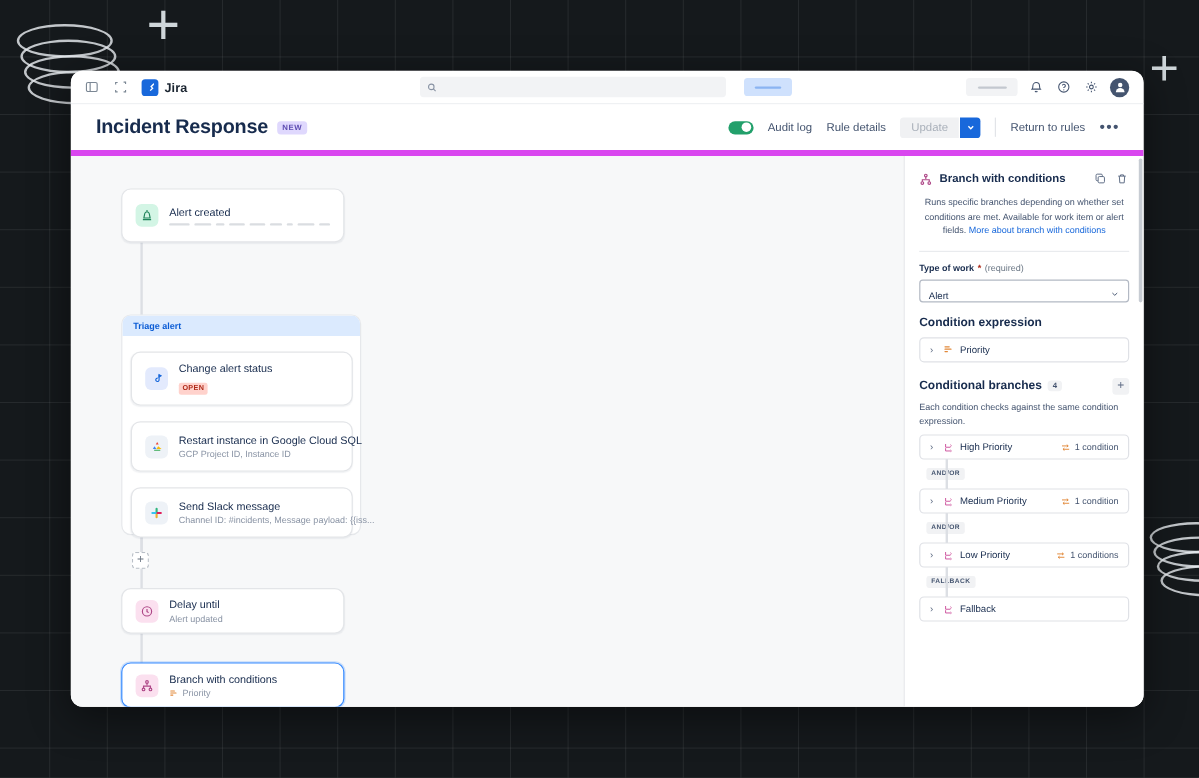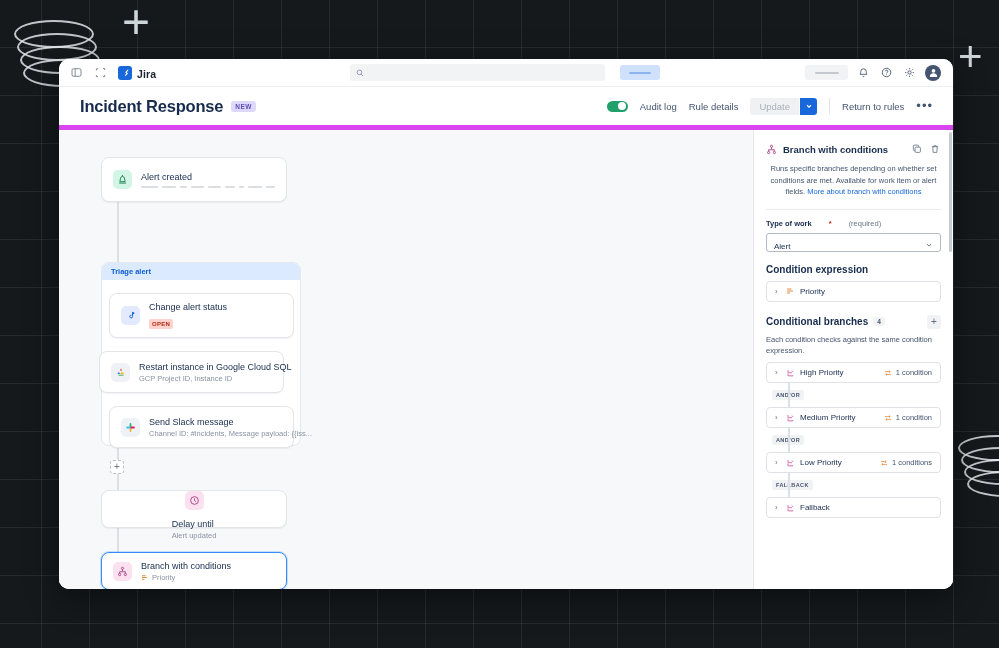--- a/index.html
+++ b/index.html
@@ -206,21 +206,21 @@
   }
   #panel-head { display: flex; align-items: center; gap: 6px; }
   #panel-title { font-size: 9.5px; font-weight: 700; color: #172b4d; }
   #panel-head .spacer { margin-left: auto; }
   .panel-act { color: #5e6c84; width: 12px; height: 12px; display:flex; align-items:center; justify-content:center; }
   #panel-desc {
     margin-top: 8px; font-size: 7.5px; line-height: 1.55; color: #44546f; text-align: center;
   }
   #panel-desc a { color: #1868db; text-decoration: none; }
   .panel-rule { height:1px; background:#e9ebee; margin: 11px 0 9px; }
-  .field-label { font-size: 7.5px; font-weight: 700; color: #172b4d; display:flex; align-items:flex-end; gap:17px; }
+  .field-label { font-size: 7.5px; font-weight: 700; color: #172b4d; display:flex; align-items:flex-end; gap:3px; }
   .field-req { color: #ae2a19; }
   .field-opt { font-weight: 400; color: #6b7785; }
   .select {
     margin-top: 5px; height: 19px;
     border: 1px solid #b3b9c4; border-radius: 3px;
     display: flex; align-items: flex-end; padding: 0 7px;
     font-size: 8px; color: #172b4d;
   }
   .select .caret { margin-left: auto; color: #44546f; }
   .section-title { font-size: 10px; font-weight: 700; color: #172b4d; margin-top: 12px; }
@@ -409,21 +409,21 @@
             <path d="M11 3.2v6.3a2 2 0 1 1-1.6-1.95"></path>
               <path d="M11 3.2 13.4 4.6 11 6z" fill="#1868db"></path>
           </svg>
         </div>
         <div class="node-text">
           <div class="node-title">Change alert status</div>
           <div class="status-chip">OPEN</div>
         </div>
       </div>
 
-      <div class="node" style="left:40px; top:221px; width:185px; height:42px;">
+      <div class="node" style="left:50px; top:221px; width:185px; height:42px;">
         <div class="node-icon" style="background:#eef2f7;">
           <svg width="12" height="12" viewBox="0 0 16 16">
             <path d="M8 3.2 9.6 6H6.4z" fill="#ea4335"></path>
             <path d="M3.2 10.8 5 7.8l2.1 3z" fill="#4285f4"></path>
             <path d="M12.8 10.8H7.1l2-3z" fill="#fbbc05"></path>
             <path d="M4.6 11.6h6.8v1.2H4.6z" fill="#34a853"></path>
           </svg>
         </div>
         <div class="node-text">
           <div class="node-title">Restart instance in Google Cloud SQL</div>
@@ -441,21 +441,21 @@
           </svg>
         </div>
         <div class="node-text">
           <div class="node-title">Send Slack message</div>
           <div class="node-sub">Channel ID: #incidents, Message payload: {{iss...</div>
         </div>
       </div>
 
       <div class="add-btn" style="left:51px; top:330px;">+</div>
 
-      <div class="node" style="left:42px; top:360px; width:186px; height:38px;flex-direction:column;">
+      <div class="node" style="left:42px; top:360px; width:186px; height:38px;">
         <div class="node-icon" style="background:#fbe0ef;">
           <svg width="11" height="11" viewBox="0 0 16 16" fill="none" stroke="#ae4787" stroke-width="1.4">
             <circle cx="8" cy="8" r="5.6"></circle>
               <path d="M8 5v3.2l2 1.3"></path>
           </svg>
         </div>
         <div class="node-text">
           <div class="node-title">Delay until</div>
           <div class="node-sub">Alert updated</div>
         </div>

